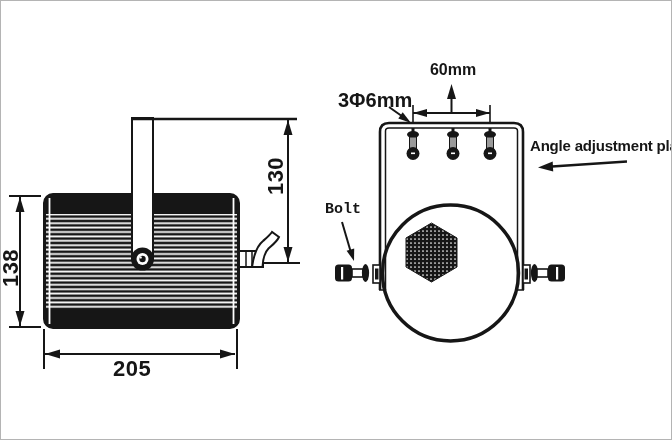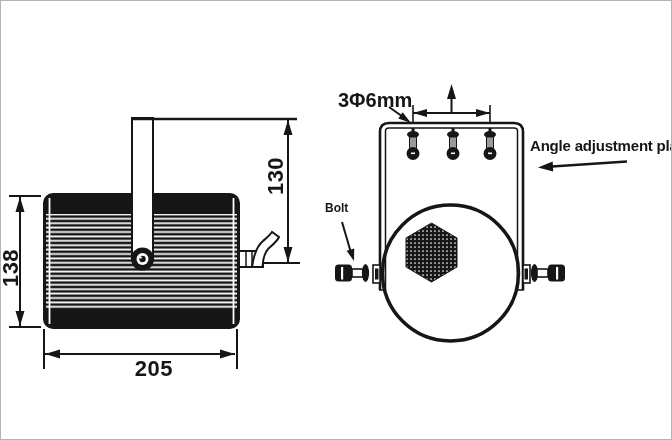--- a/index.html
+++ b/index.html
@@ -161,22 +161,23 @@
 
       <line x1="341" y1="221" x2="349.5" y2="250" stroke="#161616" stroke-width="2"></line>
       <polygon points="353,260 353.2,247.4 345.6,249.8" fill="#161616"></polygon>
     </g>
   </svg>
 
   <div class="lbl dim-num rot" style="left:-20px;top:256px;width:60px;height:22px;">138</div>
 
   <div class="lbl dim-num rot" style="left:245px;top:164px;width:60px;height:22px;">130</div>
 
-  <div class="lbl dim-num" style="left:112px;top:357px;width:60px;text-align:right;">205</div>
+  <div class="lbl dim-num" style="left:112px;top:357px;width:60px;text-align:left;">205</div>
 
+  <div class="lbl ann" style="left:412px;top:61px;width:80px;text-align:center;font-size:16px;">60mm</div>
 
   <div class="lbl ann" style="left:337px;top:89px;font-size:20px;">3Φ6mm</div>
 
   <div class="lbl ann" style="left:529px;top:137px;font-size:15px;letter-spacing:-0.2px;">Angle adjustment plate</div>
 
-  <div class="lbl ann" style="left:324px;top:201px;font-size:12px;">Bolt</div>
+  <div class="lbl ann" style="left:324px;top:201px;font-size:15px;font-family:Liberation Mono, monospace;">Bolt</div>
 
 </div>
 
 </body></html>

